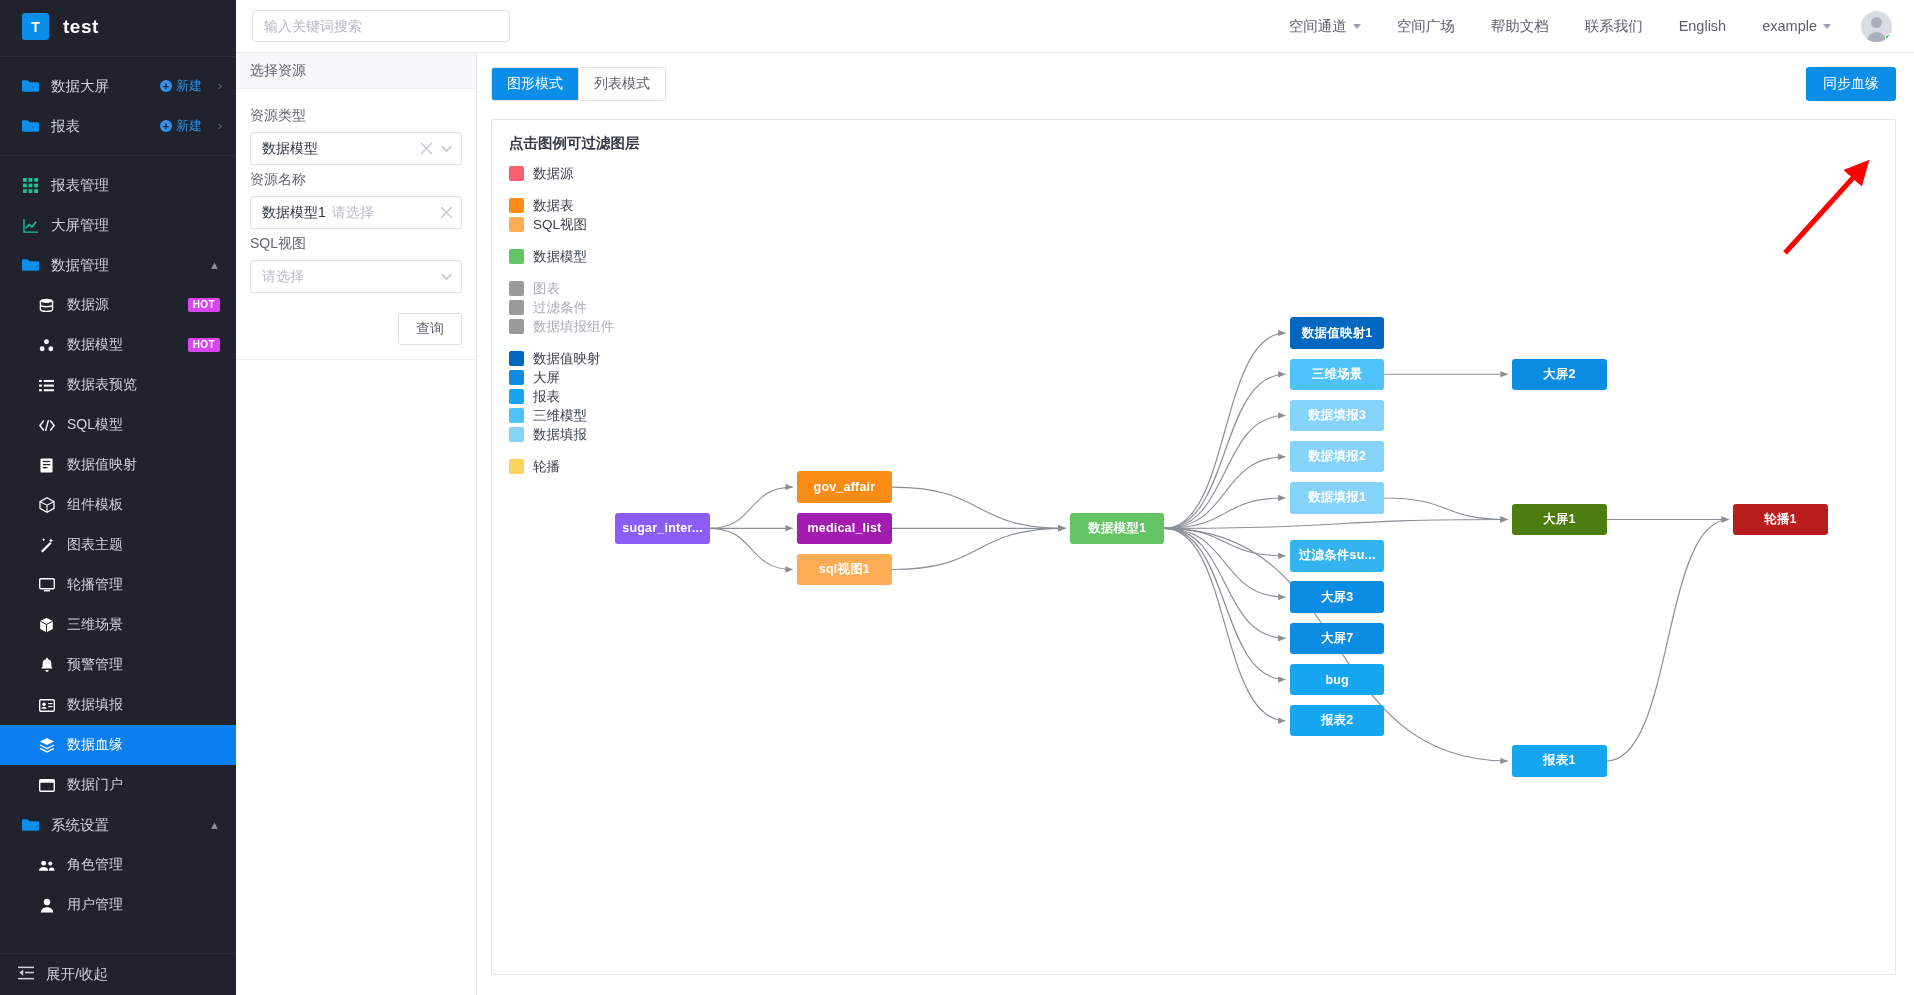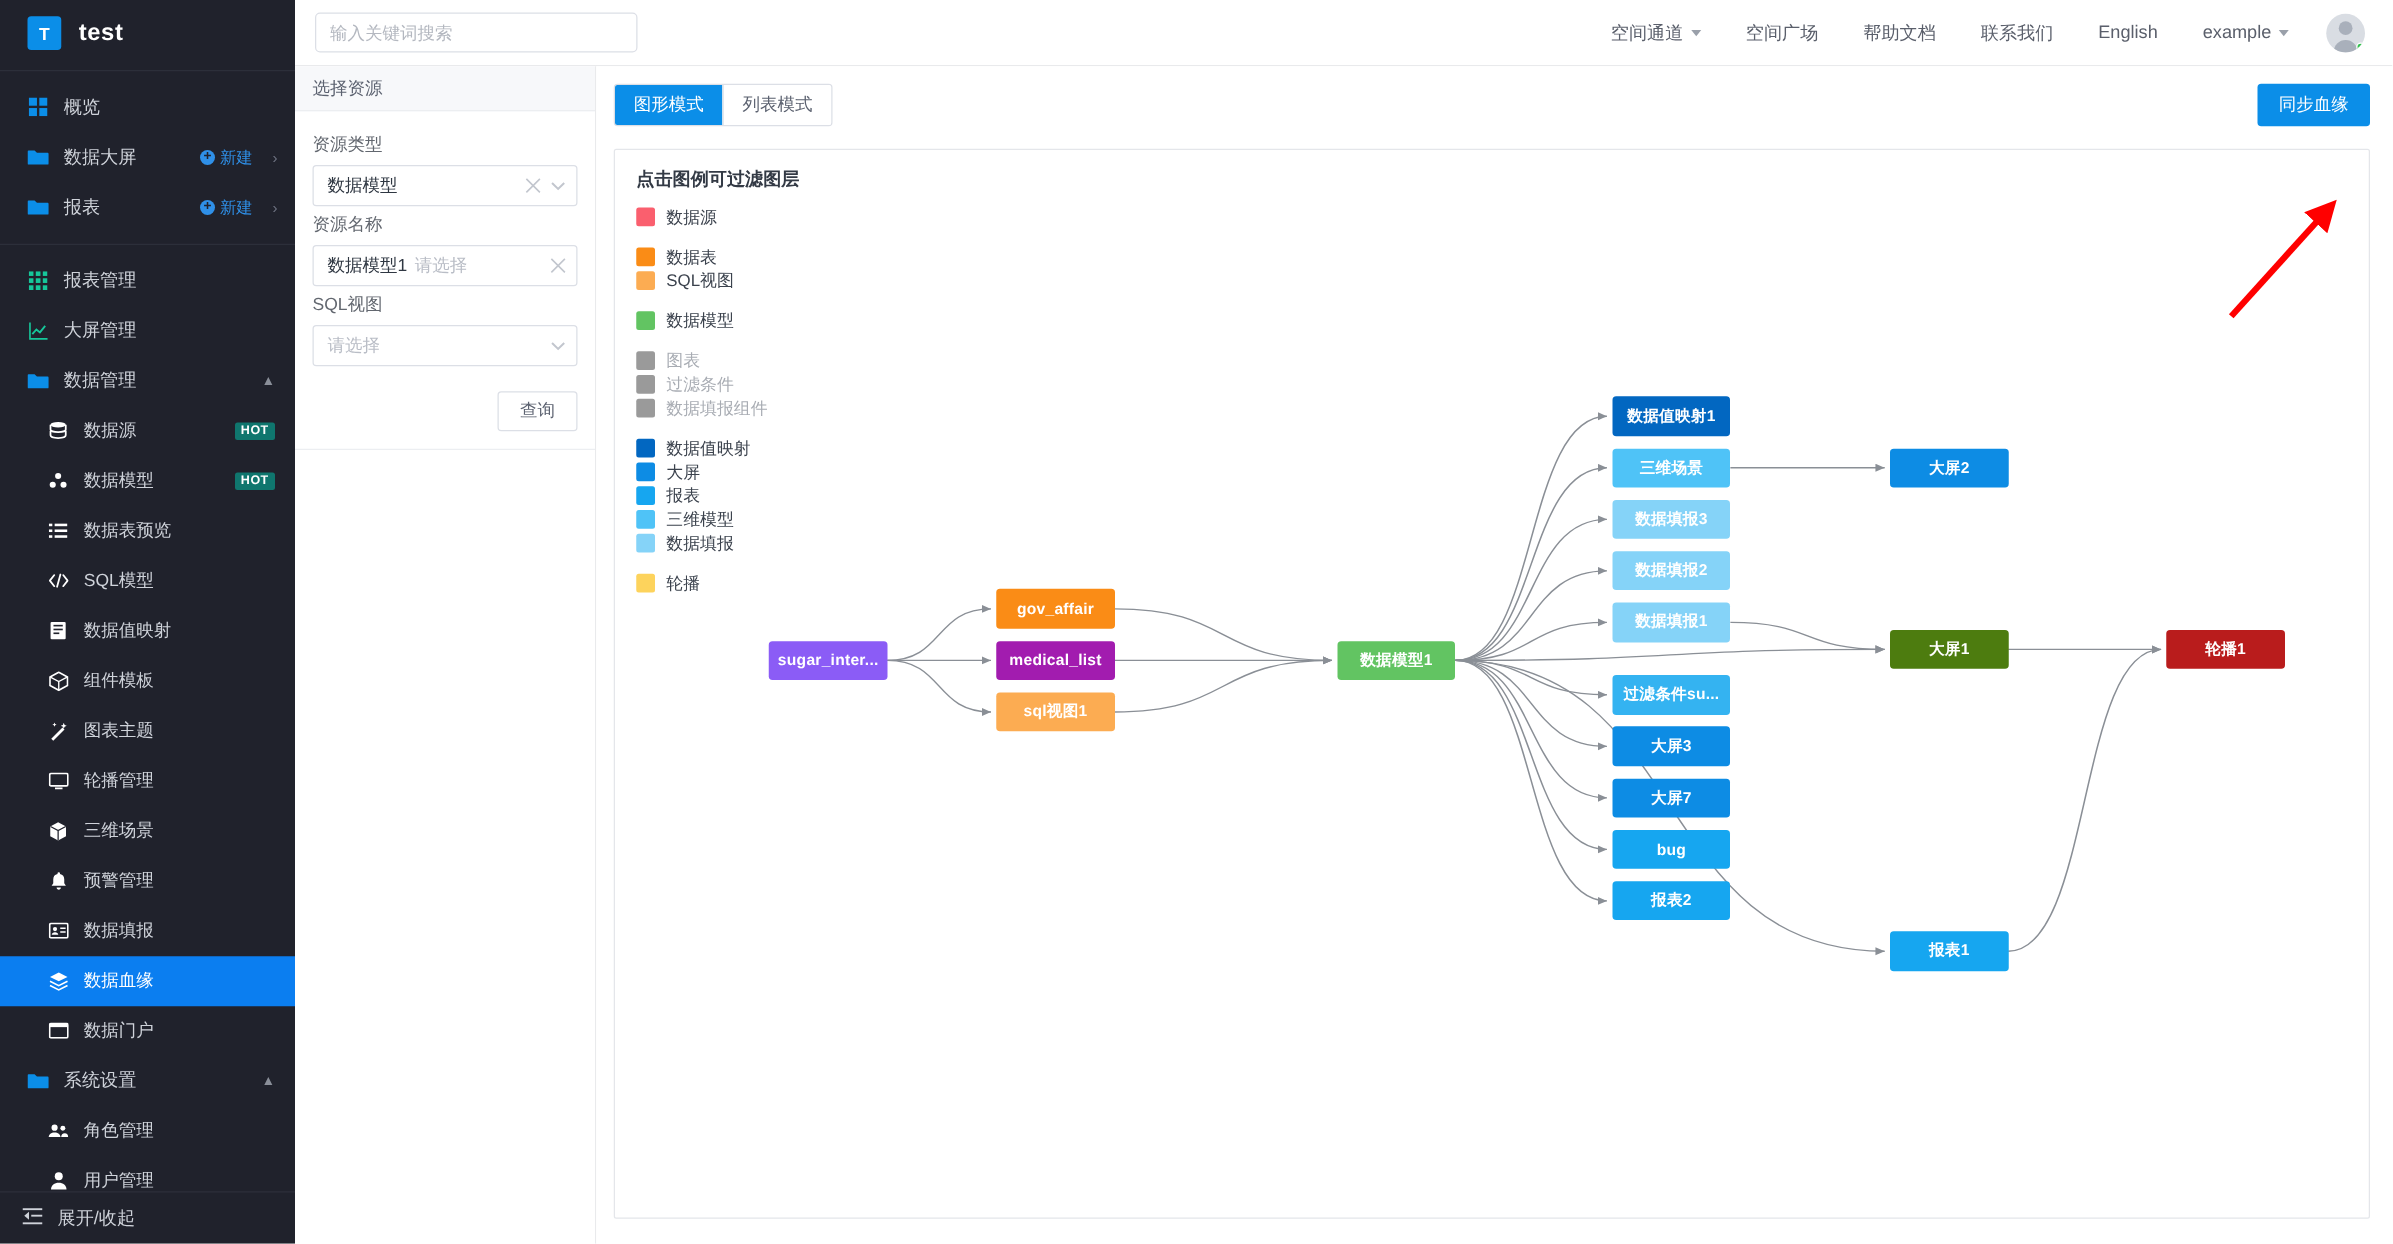--- a/index.html
+++ b/index.html
@@ -50,21 +50,21 @@
   }
   .plus-circ {
     width: 12px; height: 12px; border-radius: 50%; background: #2f90e8;
     color: #20222c; font-size: 11px; line-height: 11px; text-align: center; font-weight: 700;
     display: flex; align-items: center; justify-content: center;
   }
   .chev-r { color: #6d7280; font-size: 12px; margin-right: 14px; }
   .chev-u { color: #8a8f99; font-size: 11px; margin-right: 16px; }
 
   .badge-hot {
-    background: #0f766e; color: #fff; font-size: 10px; font-weight: 700;
+    background: #d946ef; color: #fff; font-size: 10px; font-weight: 700;
     border-radius: 2px; padding: 1px 5px 2px; margin-right: 16px; letter-spacing: .4px;
   }
 
   .side-foot {
     flex: 0 0 42px; border-top: 1px solid #2c2f3a;
     display: flex; align-items: center; gap: 12px; padding-left: 18px;
     color: #cfd3da; font-size: 14.5px; cursor: pointer;
   }
 
   
@@ -179,31 +179,20 @@
   <aside class="sidebar">
     <div class="brand">
       <div class="brand-logo">T</div>
       <div class="brand-title">test</div>
     </div>
     <div class="side-divider"></div>
 
     <div class="side-scroll">
 
       <div class="side-group">
-        <div class="side-item">
-          <span class="ic">
-              <svg width="15" height="15" viewBox="0 0 16 16">
-                <rect x="0" y="0" width="7" height="7" fill="#0b8ee8"></rect>
-                <rect x="9" y="0" width="7" height="7" fill="#0b8ee8"></rect>
-                <rect x="0" y="9" width="7" height="7" fill="#0b8ee8"></rect>
-                <rect x="9" y="9" width="7" height="7" fill="#0b8ee8"></rect>
-              </svg>
-            </span>
-          <span class="side-label">概览</span>
-        </div>
         <div class="side-item">
           <span class="ic">
               <svg width="17" height="14" viewBox="0 0 18 14">
                 <path d="M0 2a1 1 0 011-1h5l2 2h9a1 1 0 011 1v8a1 1 0 01-1 1H1a1 1 0 01-1-1z" fill="#0b8ee8"></path>
               </svg>
             </span>
           <span class="side-label">数据大屏</span>
           <span class="side-new">
             <span class="plus-circ">+</span>
             <span>新建</span>

